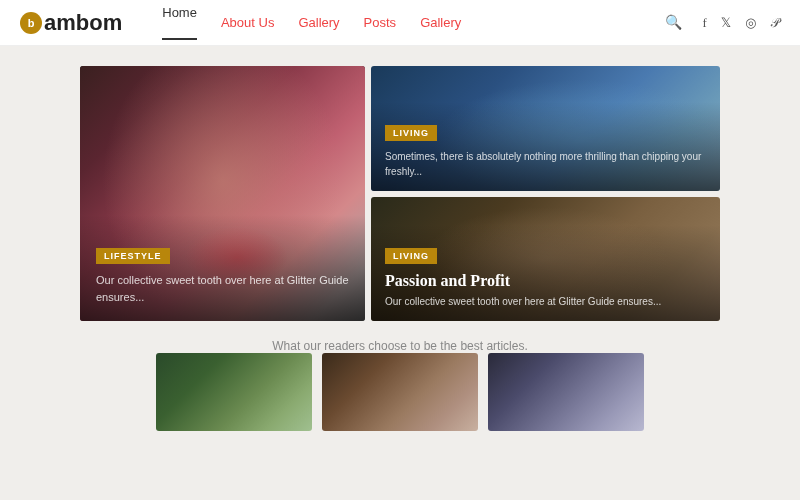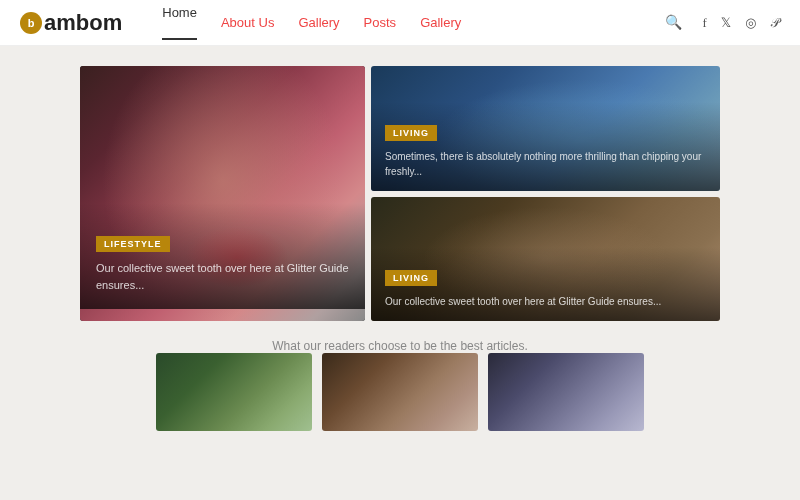--- a/index.html
+++ b/index.html
@@ -107,21 +107,21 @@
     .card-large-image::before {
       content: '';
       position: absolute;
       top: 0; left: 0; right: 0; bottom: 0;
       background:
         radial-gradient(ellipse 60% 80% at 50% 45%, rgba(200,140,120,0.6) 0%, transparent 70%),
         radial-gradient(ellipse 30% 20% at 55% 75%, rgba(220,60,80,0.8) 0%, transparent 60%);
     }
     .card-large-overlay {
       position: absolute;
-      bottom: 12px; left: 0; right: 0;
+      bottom: 0; left: 0; right: 0;
       background: linear-gradient(transparent, rgba(0,0,0,0.7));
       padding: 30px 16px 16px 16px;
     }
     .badge {
       display: inline-block;
       background: #b8860b;
       color: #fff;
       font-size: 9px;
       padding: 3px 8px;
       text-transform: uppercase;
@@ -278,20 +278,21 @@
       <div class="card-small card-small-top">
         <div class="card-small-overlay">
           <span class="badge">LIVING</span>
           <div class="card-small-excerpt">Sometimes, there is absolutely nothing more thrilling than chipping your freshly...</div>
         </div>
       </div>
 
       <div class="card-small card-small-bottom">
         <div class="card-small-overlay">
           <span class="badge">LIVING</span>
+          <div class="card-small-title">Passion and Profit</div>
           <div class="card-small-excerpt">Our collective sweet tooth over here at Glitter Guide ensures...</div>
         </div>
       </div>
 
     </div>
   </div>
 
   <div class="popular-section">
     <p class="popular-subtitle">What our readers choose to be the best articles.</p>
     <div class="popular-cards">

